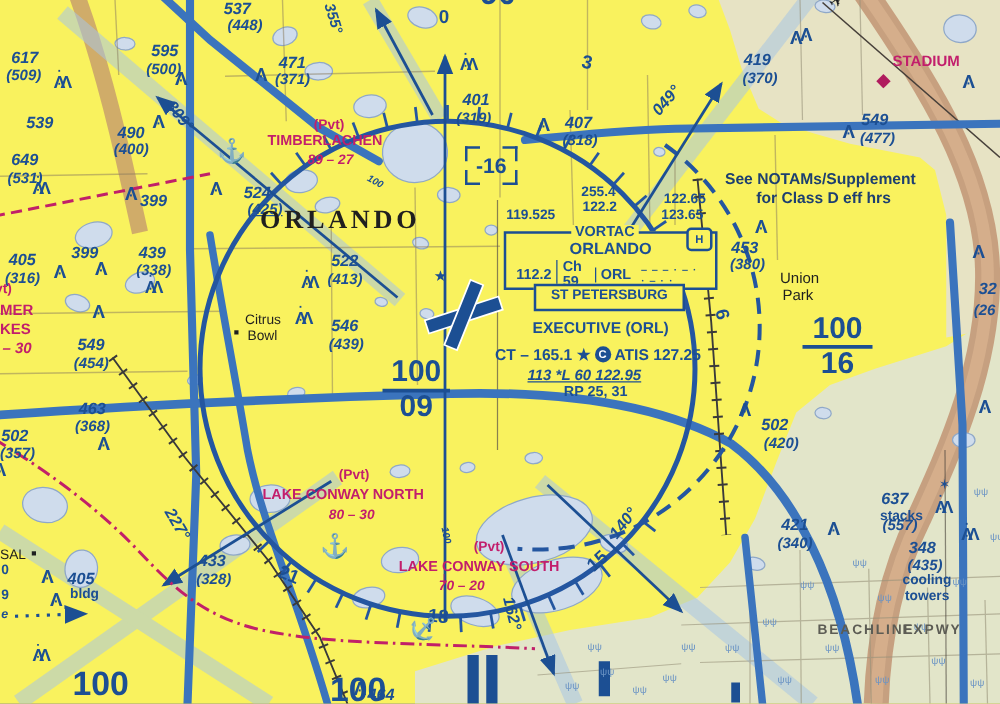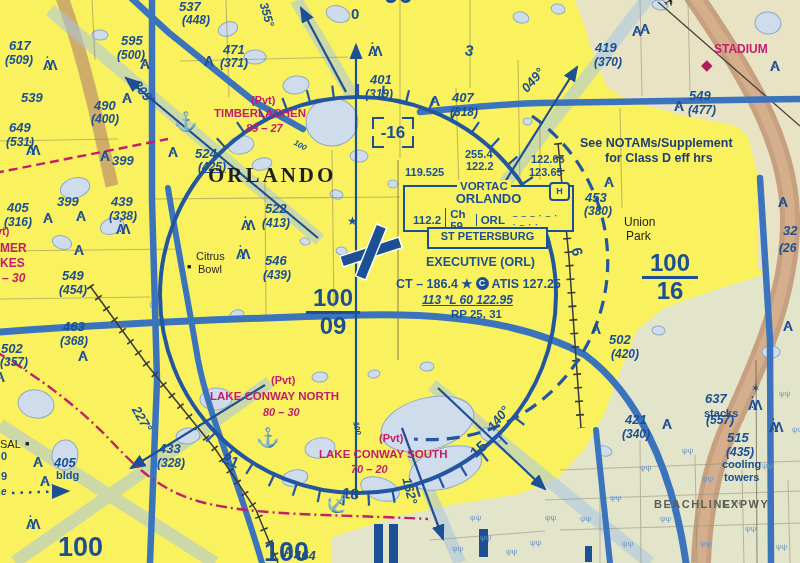--- a/index.html
+++ b/index.html
@@ -280,21 +280,21 @@
         <span class="sep">Ch 59</span>
         <span class="sep">ORL</span>
         <span style="font-size:8px;letter-spacing:1px">‒ ‒ ‒  · ‒ ·  · ‒ · ·</span>
       </div>
     </div>
     <div class="box" id="h-box">H</div>
     <div class="box" id="stp-box">ST PETERSBURG</div>
 
     <div class="exl" id="exec-name">EXECUTIVE (ORL)</div>
     <div class="exl" id="exec-ct">
-      <span>CT – 186.4 ★</span>
+      <span>CT – 165.1 ★</span>
       <span id="class-c-circle">C</span>
       <span>ATIS 127.25</span>
     </div>
     <div class="exl" id="exec-freq">113 *L 60 122.95</div>
     <div class="exl" id="exec-rp">RP 25, 31</div>
 
     <div id="mef">
       <i class="c1"></i><i class="c2"></i><i class="c3"></i><i class="c4"></i>
       <span>-16</span>
     </div>
@@ -349,21 +349,21 @@
       <div class="lbl" style="left: 689px; top: 89px; font-size: 13px; color: rgb(28, 79, 147); font-weight: bold; font-style: italic;">549</div>
       <div class="lbl" style="left: 688px; top: 104px; font-size: 12px; color: rgb(28, 79, 147); font-weight: bold; font-style: italic;">(477)</div>
       <div class="lbl" style="left: 585px; top: 191px; font-size: 13px; color: rgb(28, 79, 147); font-weight: bold; font-style: italic;">453</div>
       <div class="lbl" style="left: 584px; top: 205px; font-size: 12px; color: rgb(28, 79, 147); font-weight: bold; font-style: italic;">(380)</div>
       <div class="lbl" style="left: 609px; top: 333px; font-size: 13px; color: rgb(28, 79, 147); font-weight: bold; font-style: italic;">502</div>
       <div class="lbl" style="left: 611px; top: 348px; font-size: 12px; color: rgb(28, 79, 147); font-weight: bold; font-style: italic;">(420)</div>
       <div class="lbl" style="left: 705px; top: 380px; font-size: 13px; color: rgb(28, 79, 147); font-weight: bold; font-style: italic; margin-top: 12px;">637</div>
       <div class="lbl" style="left: 706px; top: 394px; font-size: 12px; color: rgb(28, 79, 147); font-weight: bold; font-style: italic; margin-top: 20px;">(557)</div>
       <div class="lbl" style="left: 625px; top: 413px; font-size: 13px; color: rgb(28, 79, 147); font-weight: bold; font-style: italic;">421</div>
       <div class="lbl" style="left: 622px; top: 428px; font-size: 12px; color: rgb(28, 79, 147); font-weight: bold; font-style: italic;">(340)</div>
-      <div class="lbl" style="left: 727px; top: 431px; font-size: 13px; color: rgb(28, 79, 147); font-weight: bold; font-style: italic;">515</div>
+      <div class="lbl" style="left: 727px; top: 431px; font-size: 13px; color: rgb(28, 79, 147); font-weight: bold; font-style: italic;">348</div>
       <div class="lbl" style="left: 726px; top: 446px; font-size: 12px; color: rgb(28, 79, 147); font-weight: bold; font-style: italic;">(435)</div>
       <div class="lbl" style="left: 159px; top: 442px; font-size: 13px; color: rgb(28, 79, 147); font-weight: bold; font-style: italic;">433</div>
       <div class="lbl" style="left: 157px; top: 457px; font-size: 12px; color: rgb(28, 79, 147); font-weight: bold; font-style: italic;">(328)</div>
       <div class="lbl" style="left: 54px; top: 456px; font-size: 13px; color: rgb(28, 79, 147); font-weight: bold; font-style: italic;">405</div>
       <div class="lbl" style="left: 56px; top: 470px; font-size: 11px; color: rgb(28, 79, 147); font-weight: bold;">bldg</div>
       <div class="lbl" style="left: 294px; top: 549px; font-size: 13px; color: rgb(28, 79, 147); font-weight: bold; font-style: italic;">464</div>
       <div class="lbl" style="left: 783px; top: 224px; font-size: 13px; color: rgb(28, 79, 147); font-weight: bold; font-style: italic;">32</div>
       <div class="lbl" style="left: 779px; top: 242px; font-size: 12px; color: rgb(28, 79, 147); font-weight: bold; font-style: italic;">(26</div>
       <div class="lbl" style="left: 1px; top: 451px; font-size: 11px; color: rgb(28, 79, 147); font-weight: bold;">0</div>
       <div class="lbl" style="left: 1px; top: 471px; font-size: 11px; color: rgb(28, 79, 147); font-weight: bold;">9</div>

